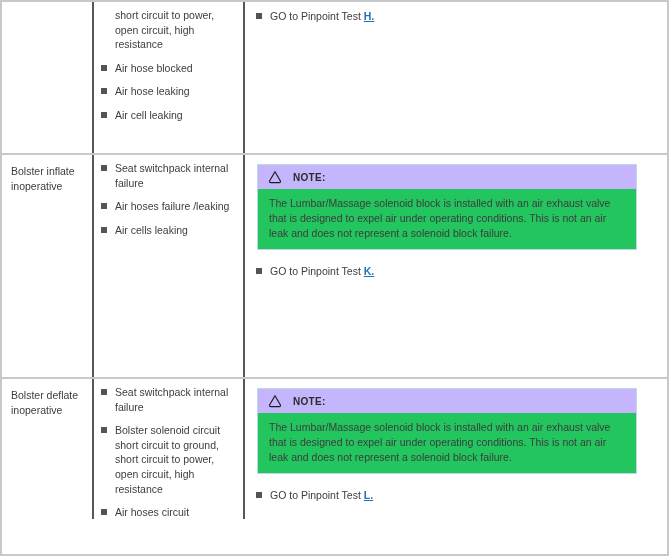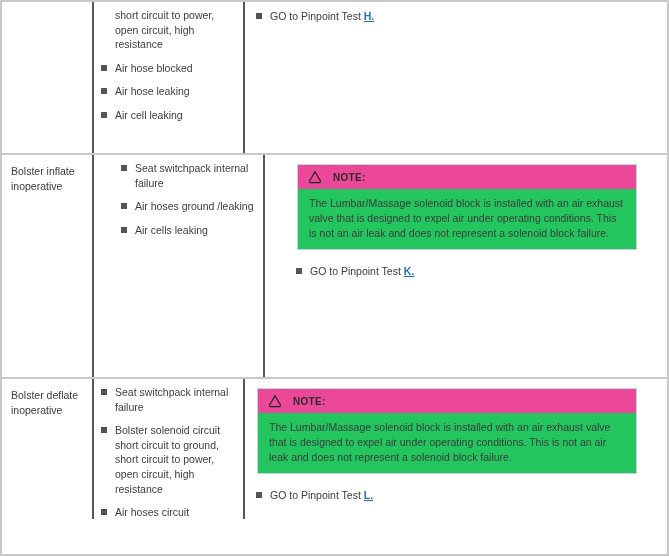--- a/index.html
+++ b/index.html
@@ -106,21 +106,21 @@
     font-weight: bold;
   }
 
   
   .note-box {
     margin: 2px 18px 14px 2px;
     border: 1px solid #bcd8e2;
     background: #ffffff;
   }
   .note-head {
-    background: #ec4899;
+    background: #c4b5fd;
     display: flex;
     align-items: center;
     padding: 5px 8px 5px 9px;
   }
   .note-title {
     font-size: 10px;
     font-weight: bold;
     letter-spacing: 0.3px;
     color: #2b2b2b;
     margin-left: 10px;
@@ -133,21 +133,21 @@
   }
   .note-body {
     padding: 7px 10px 8px 11px;
     font-size: 10.5px;
     line-height: 15px;
     color: #3d3d3d;
     background: #22c55e;
   }
 
   .row-top { height: 153px; }
-  .row-mid { height: 224px; gap: 20px; }
+  .row-mid { height: 224px; }
   .row-bot { height: 140px; }
 </style>
 </head>
 <body>
 
 <div class="symptom-table">
 
   <div class="table-row row-top">
     <div class="col-symptom">
       <span></span>
@@ -186,21 +186,21 @@
       <span>Bolster inflate inoperative</span>
     </div>
     <div class="col-sources">
       <ul class="bullets">
         <li>
           <span class="sq"></span>
           <span>Seat switchpack internal failure</span>
         </li>
         <li>
           <span class="sq"></span>
-          <span>Air hoses ground /leaking</span>
+          <span>Air hoses failure /leaking</span>
         </li>
         <li>
           <span class="sq"></span>
           <span>Air cells leaking</span>
         </li>
       </ul>
     </div>
     <div class="col-actions">
       <div class="note-box">
         <div class="note-head">

